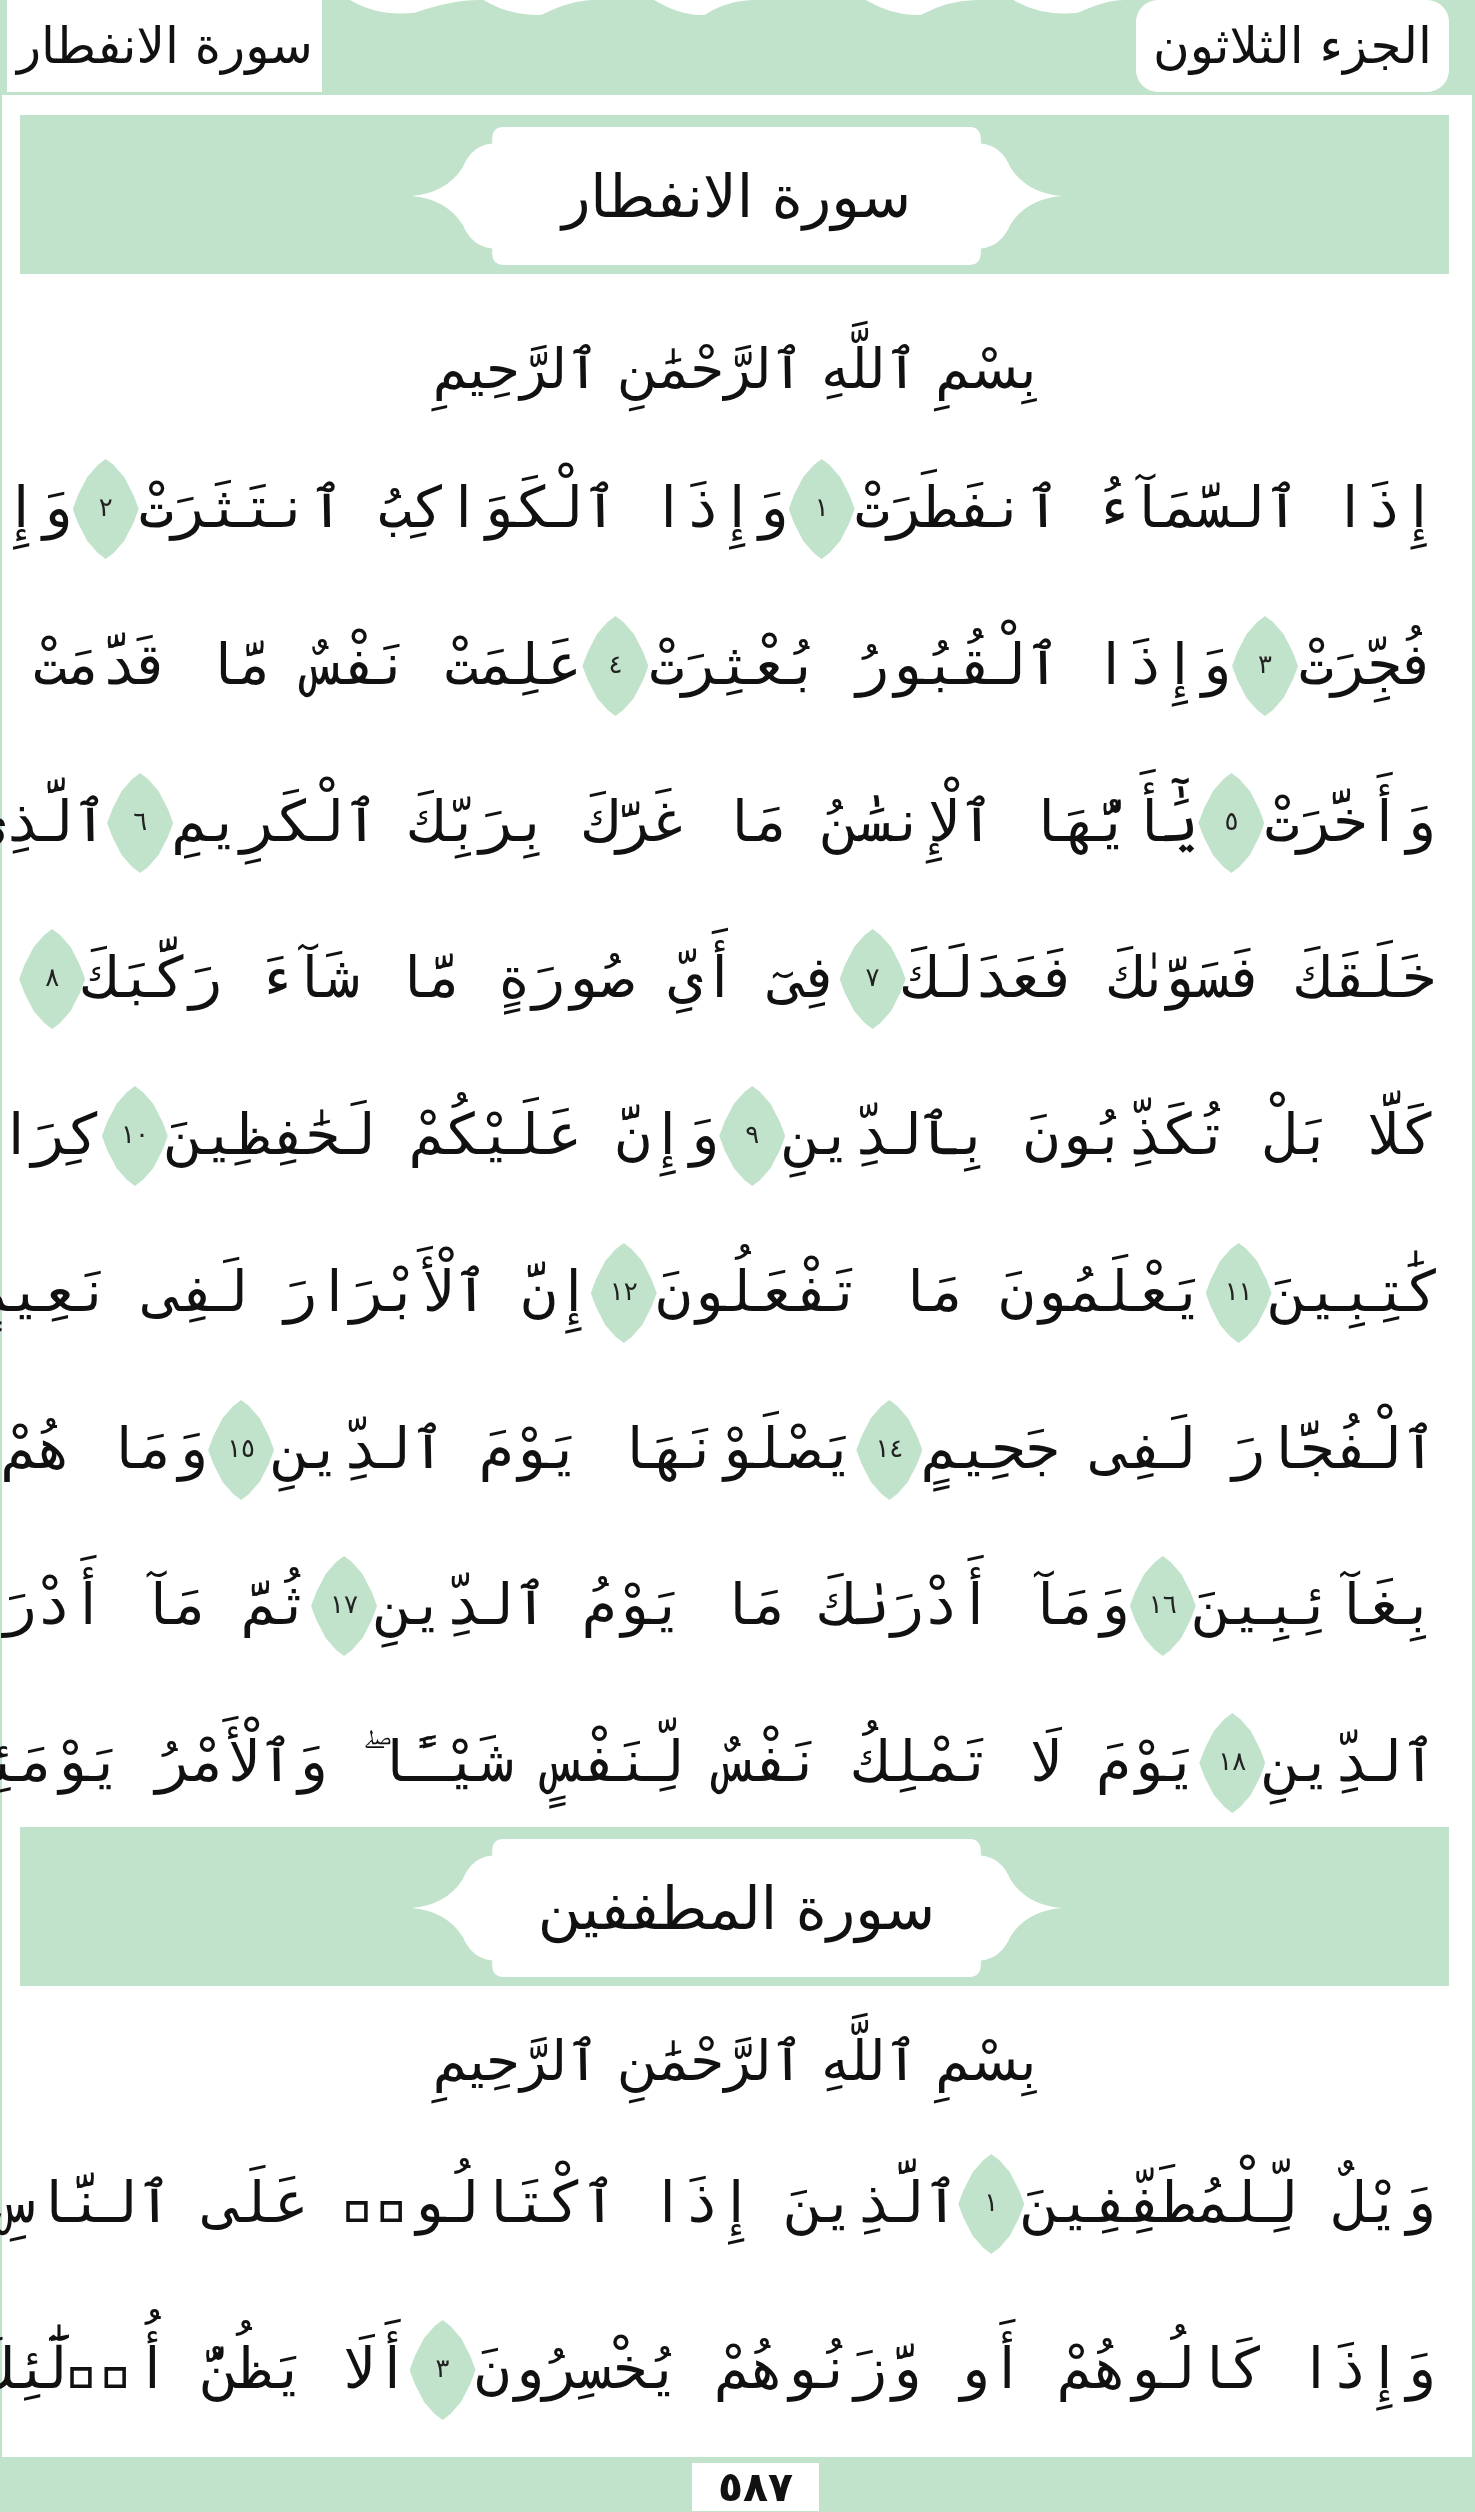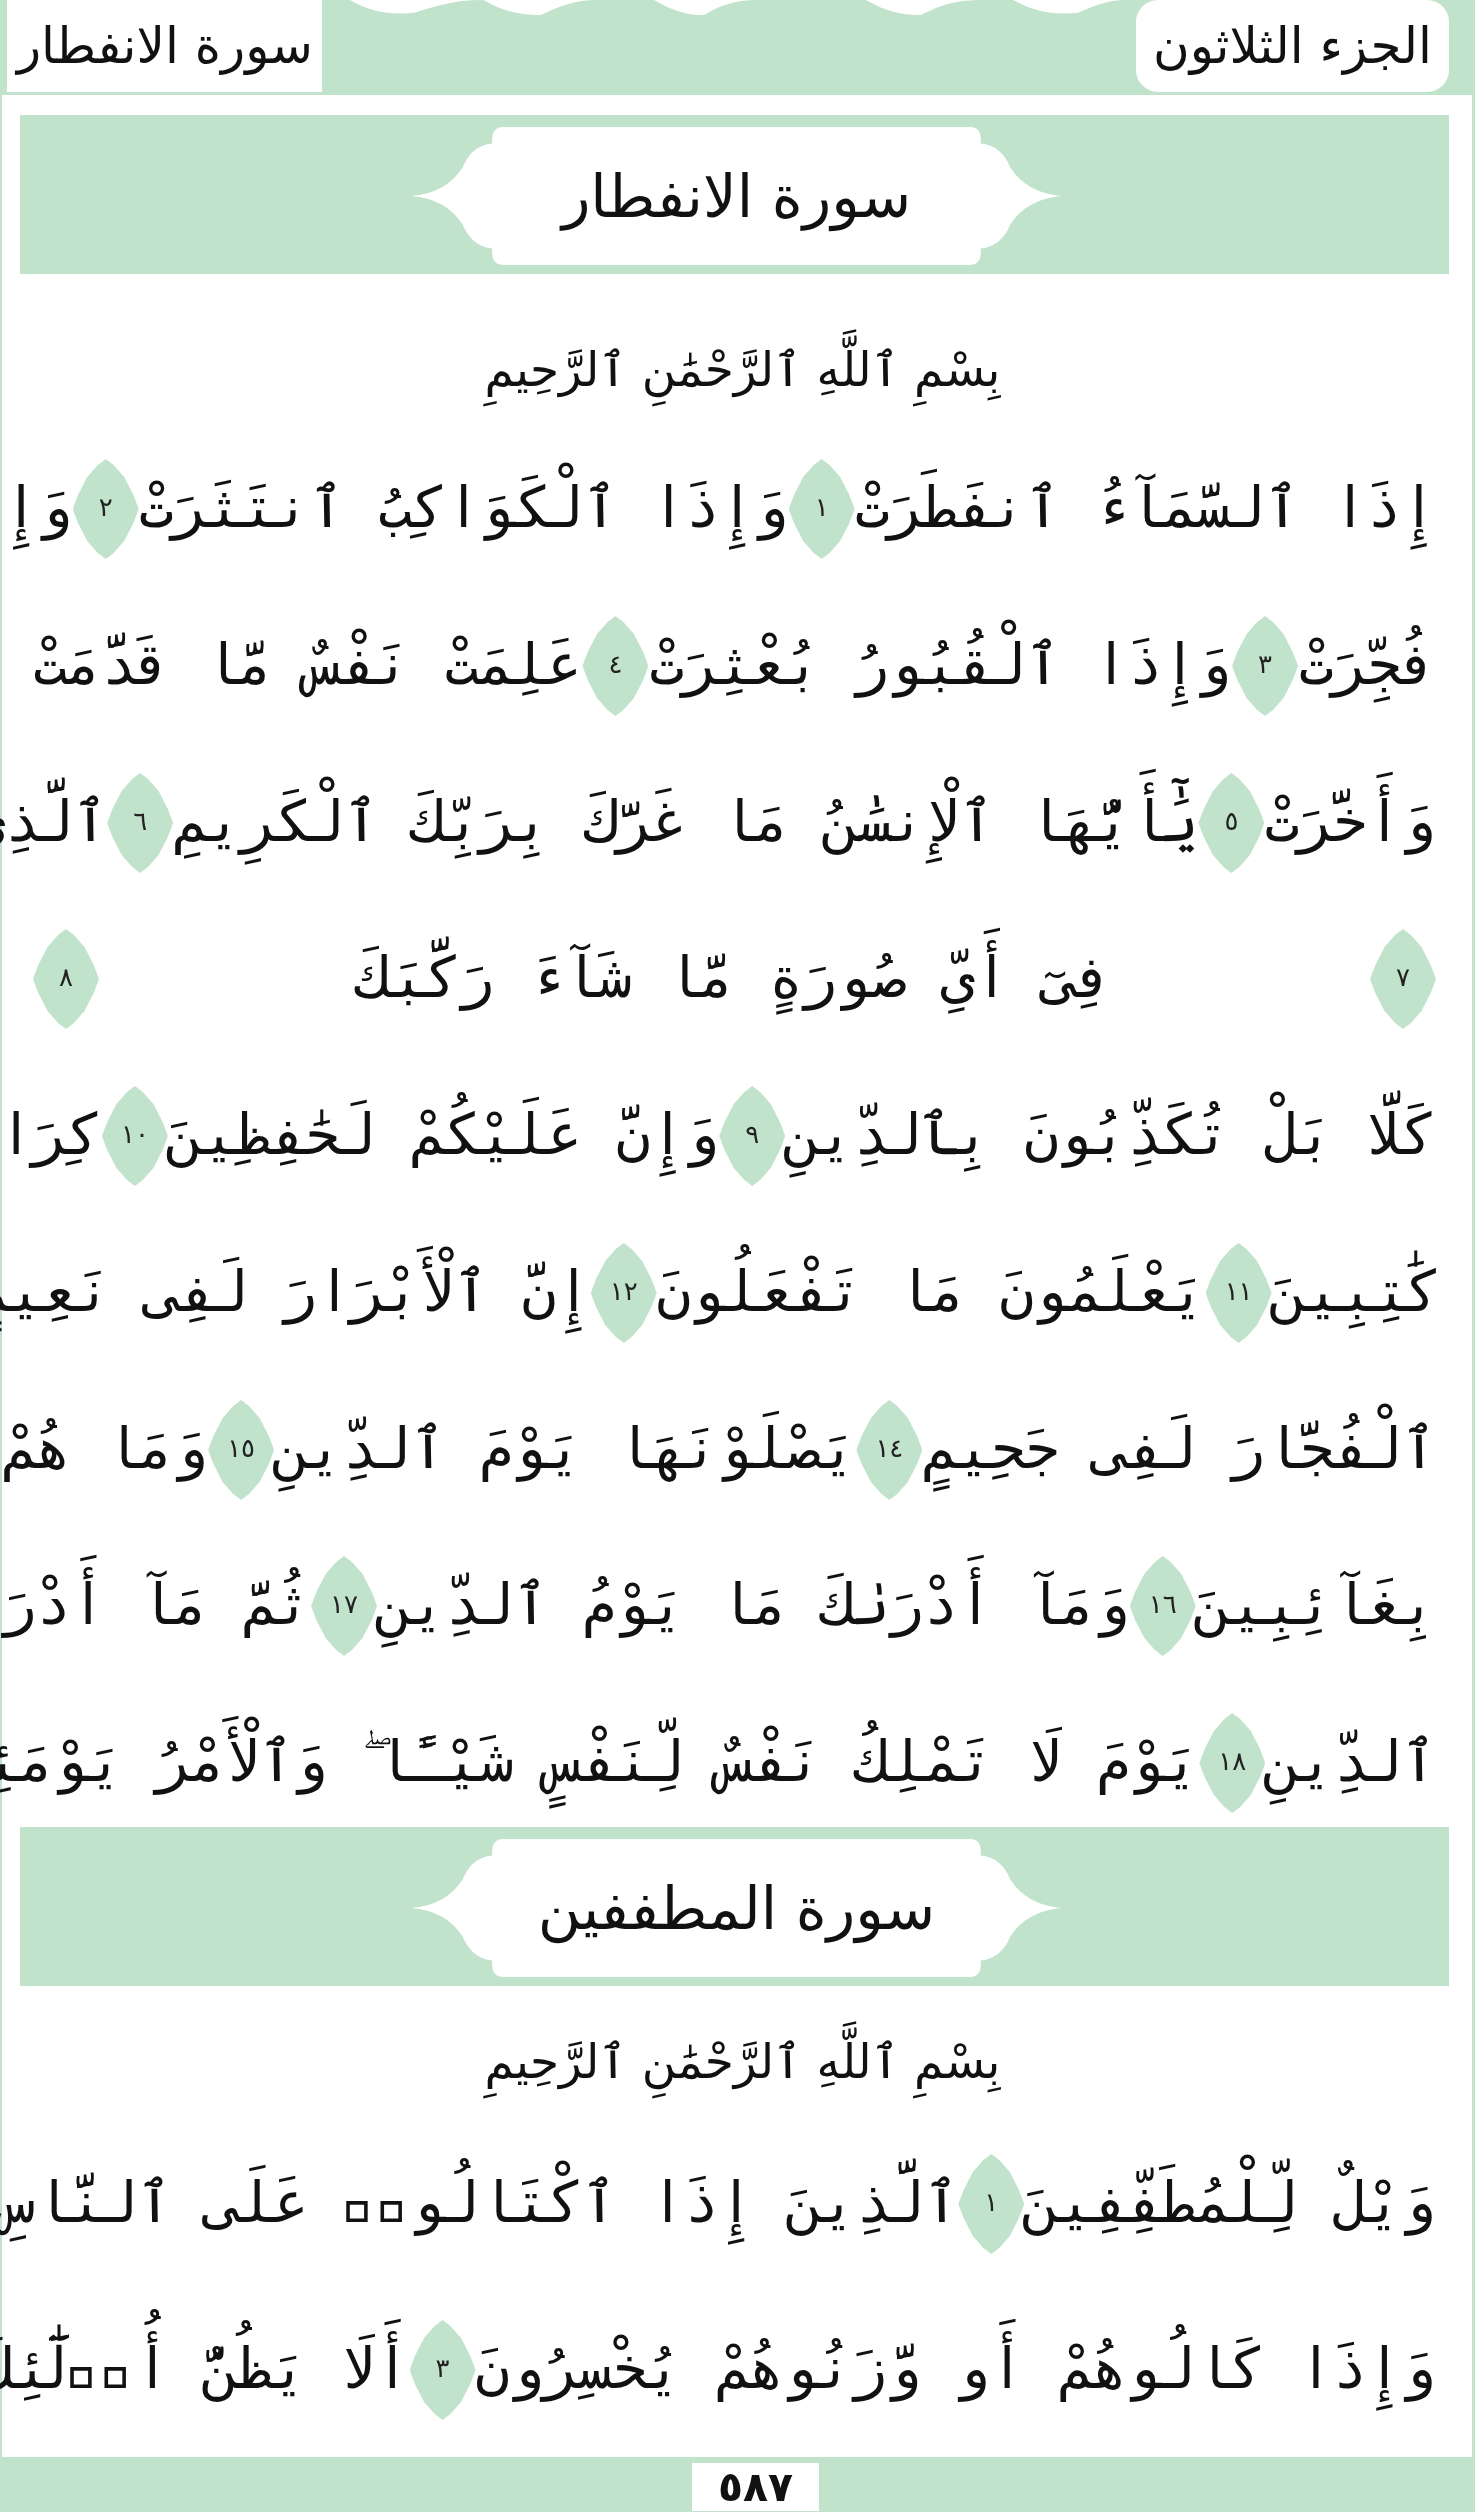--- a/index.html
+++ b/index.html
@@ -27,23 +27,23 @@
   .surah-banner {
     position: absolute; left: 20px; width: 1429px; height: 159px; background: #c2e3cb;
   }
   .banner-shape { position: absolute; left: 391px; top: 12px; width: 651px; height: 138px; }
   .banner-title {
     position: absolute; left: 391px; top: 12px; width: 651px; height: 138px;
     display: flex; align-items: center; justify-content: center;
     font-size: 59px; direction: rtl;
   }
   .basmala {
-    position: absolute; left: 28px; width: 1429px; height: 120px;
+    position: absolute; left: 20px; width: 1429px; height: 120px;
     display: flex; align-items: center; justify-content: center;
-    font-size: 47px; direction: rtl;
+    font-size: 55px; direction: rtl;
   }
   .line {
     position: absolute; left: 33px; width: 1403px; height: 148px;
     display: flex; flex-direction: row; align-items: center;
     justify-content: space-between; direction: rtl;
     font-size: 57px; white-space: nowrap;
     font-family: "DejaVu Sans", sans-serif;
   }
   .seg { display: inline-block; font-family: Liberation Mono, monospace; }
   .ayah {
@@ -117,20 +117,21 @@
       <span class="ayah-inner">٥</span>
     </span>
   <span class="seg">يَٰٓأَيُّهَا ٱلْإِنسَٰنُ مَا غَرَّكَ بِرَبِّكَ ٱلْكَرِيمِ</span>
   <span class="ayah">
       <span class="ayah-inner">٦</span>
     </span>
   <span class="seg">ٱلَّذِى</span>
 </div>
 
 <div class="line" style="top:905px;">
+  <span class="seg">خَلَقَكَ فَسَوَّىٰكَ فَعَدَلَكَ</span>
   <span class="ayah">
       <span class="ayah-inner">٧</span>
     </span>
   <span class="seg">فِىٓ أَىِّ صُورَةٍ مَّا شَآءَ رَكَّبَكَ</span>
   <span class="ayah">
       <span class="ayah-inner">٨</span>
     </span>
 </div>
 
 <div class="line" style="top:1062px;">

